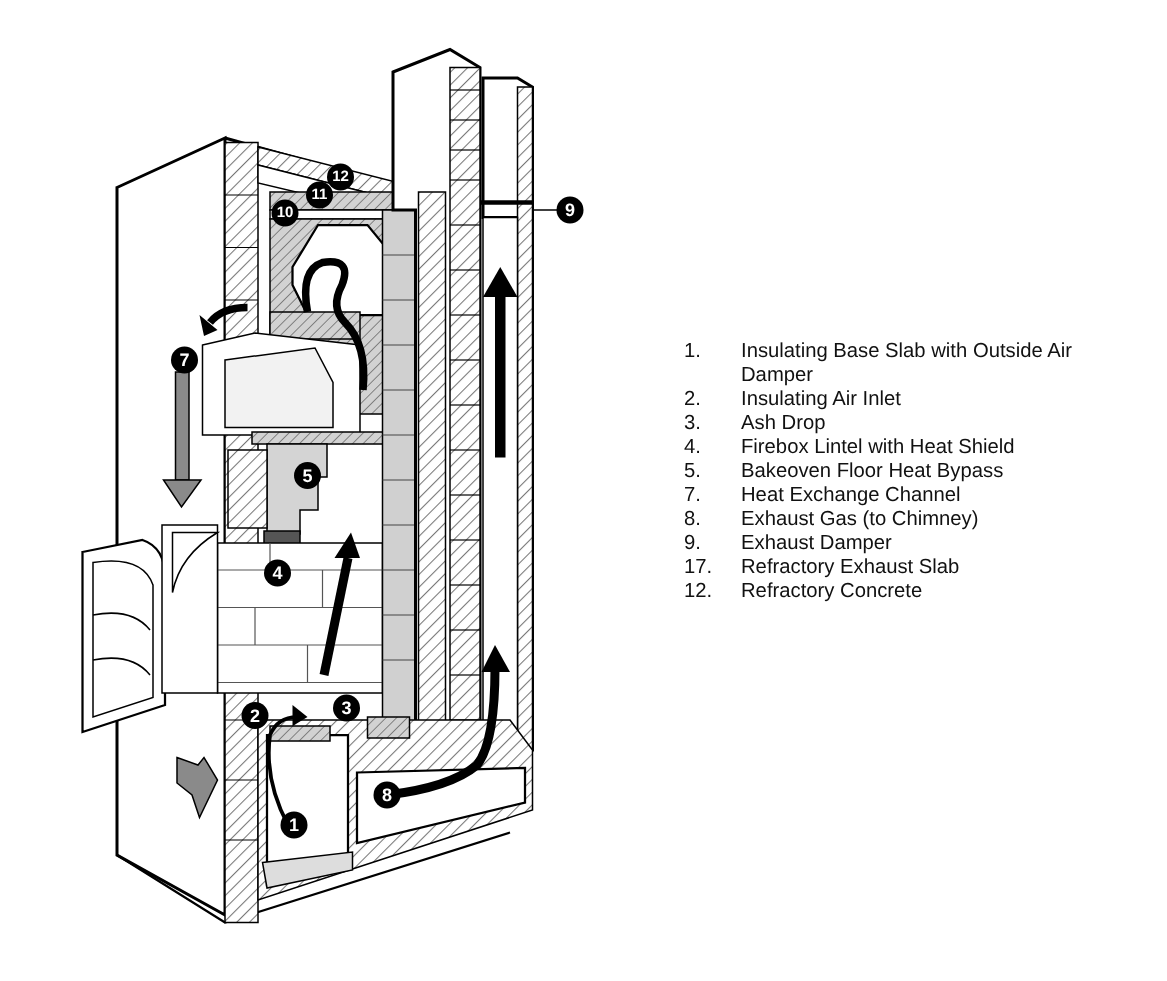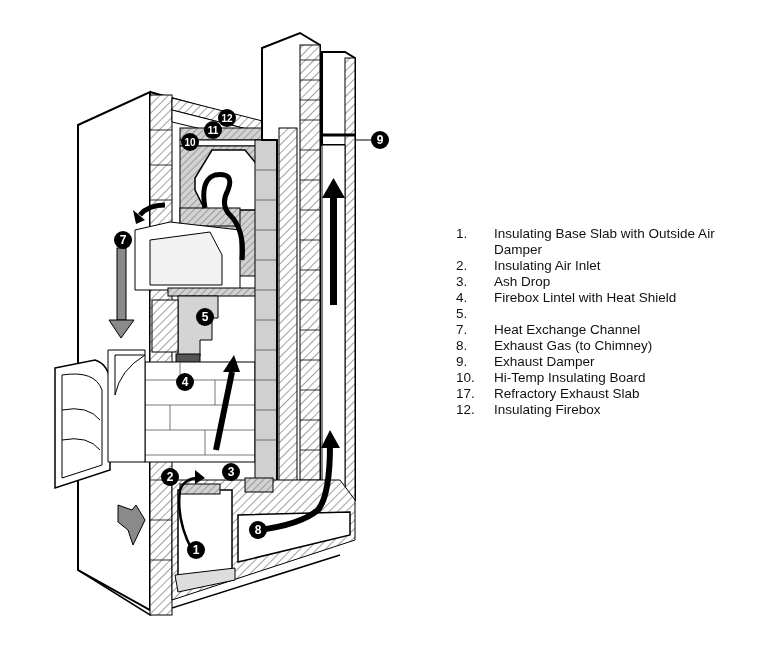--- a/index.html
+++ b/index.html
@@ -240,38 +240,35 @@
   <div class="legend-item">
       <span class="legend-num">3.</span>
       <span class="legend-text">Ash Drop</span>
     </div>
   <div class="legend-item">
       <span class="legend-num">4.</span>
       <span class="legend-text">Firebox Lintel with Heat Shield</span>
     </div>
   <div class="legend-item">
       <span class="legend-num">5.</span>
+      <span class="legend-text">Bakeoven Floor Heat Bypass</span>
     </div>
   <div class="legend-item">
       <span class="legend-num">7.</span>
       <span class="legend-text">Heat Exchange Channel</span>
     </div>
   <div class="legend-item">
       <span class="legend-num">8.</span>
       <span class="legend-text">Exhaust Gas (to Chimney)</span>
     </div>
   <div class="legend-item">
       <span class="legend-num">9.</span>
       <span class="legend-text">Exhaust Damper</span>
     </div>
   <div class="legend-item">
-      <span class="legend-num">10.</span>
-      <span class="legend-text">Hi-Temp Insulating Board</span>
-    </div>
-  <div class="legend-item">
       <span class="legend-num">17.</span>
       <span class="legend-text">Refractory Exhaust Slab</span>
     </div>
   <div class="legend-item">
       <span class="legend-num">12.</span>
-      <span class="legend-text">Insulating Firebox</span>
+      <span class="legend-text">Refractory Concrete</span>
     </div>
 </div>
 
 </body></html>

